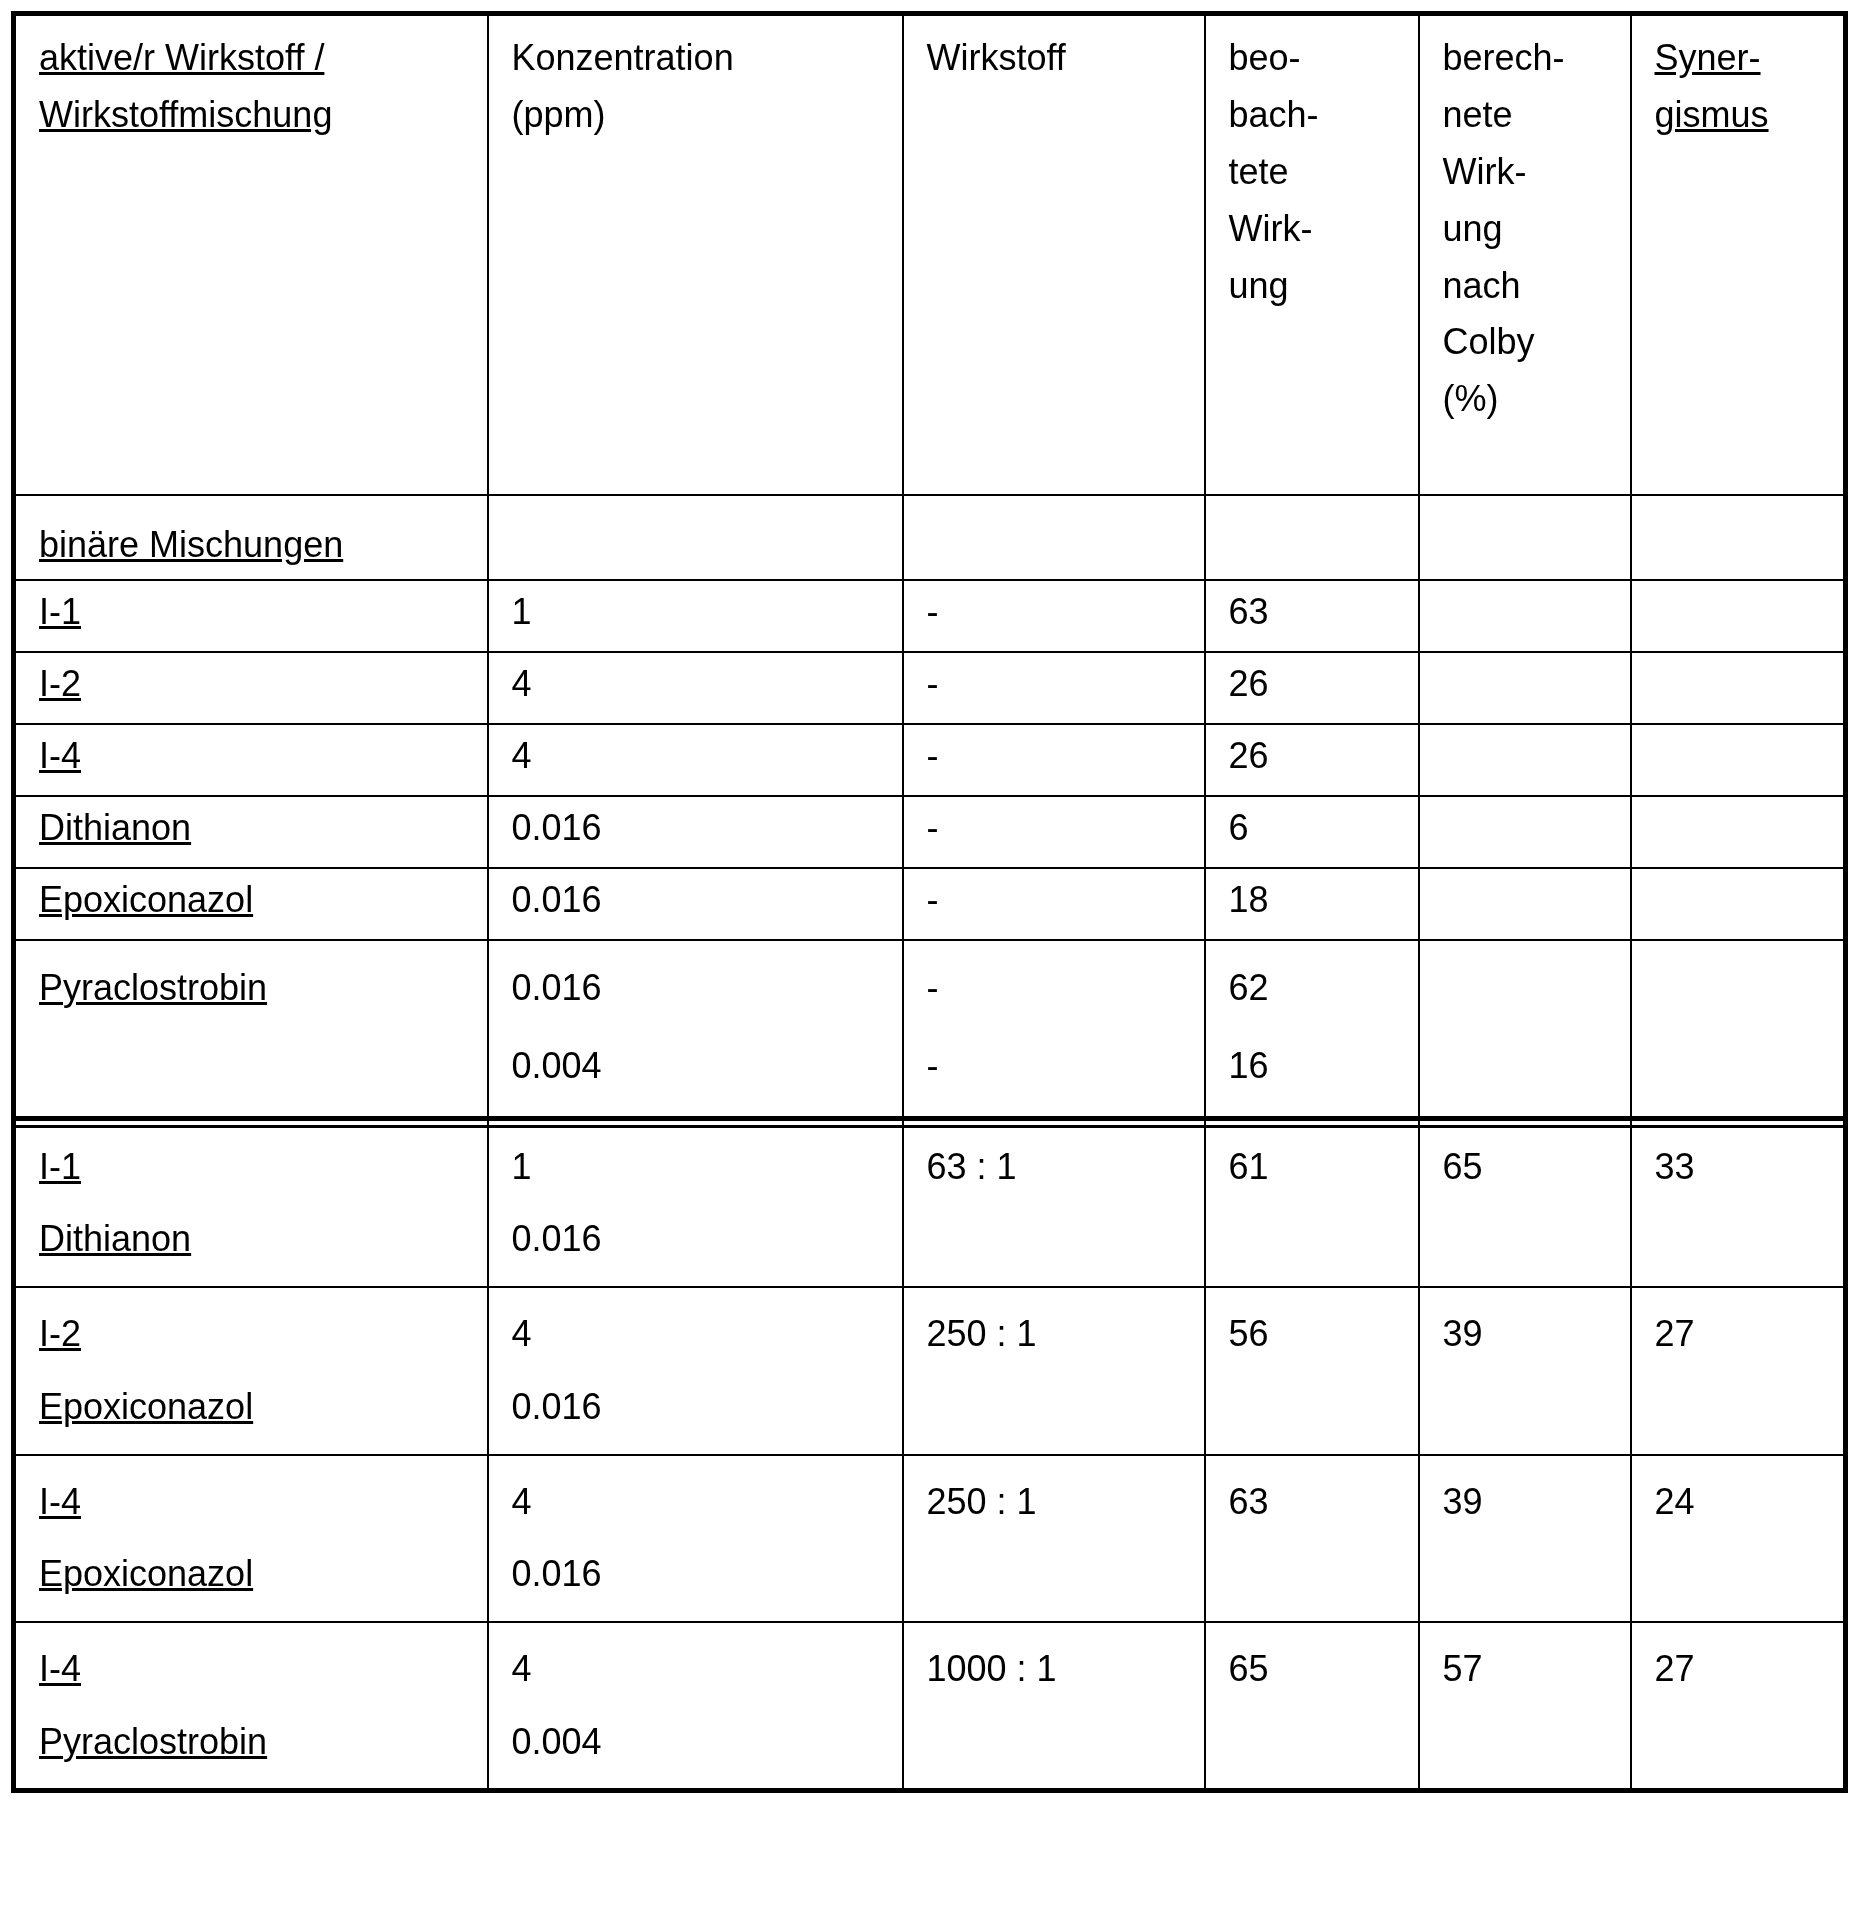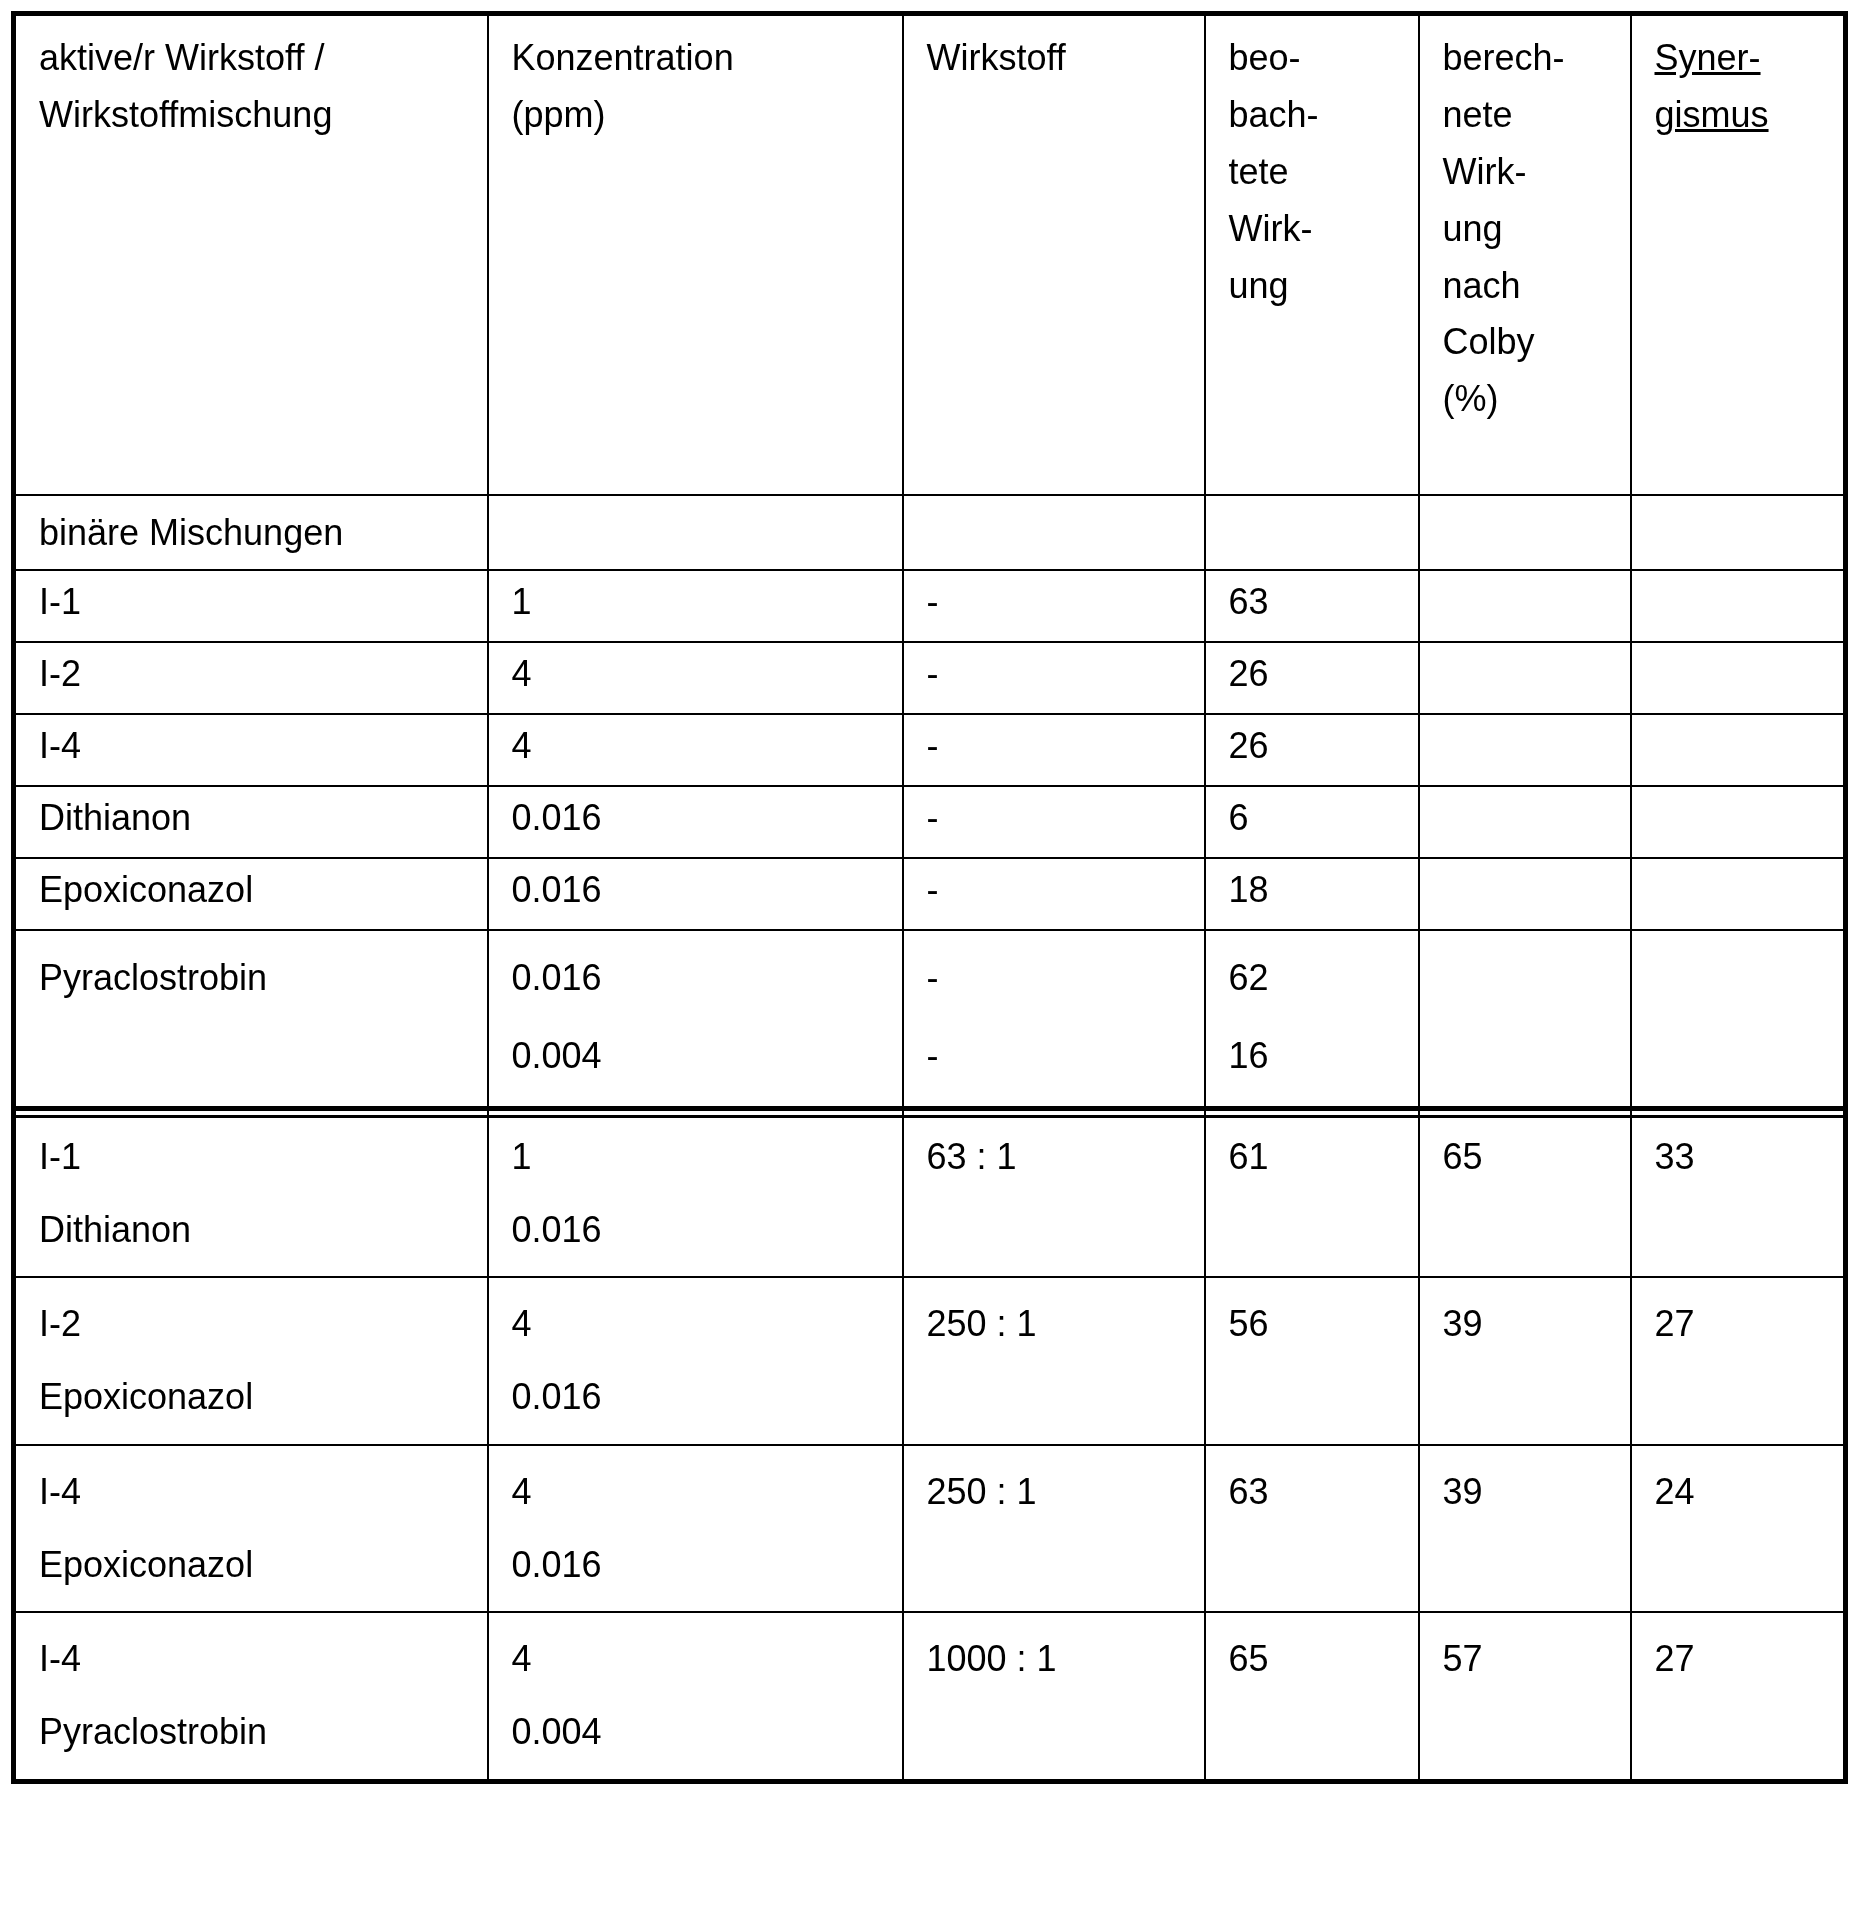--- a/index.html
+++ b/index.html
@@ -40,38 +40,38 @@
   col.c3 { width: 302px; }
   col.c4 { width: 214px; }
   col.c5 { width: 212px; }
   col.c6 { width: 215px; }
 
   
   table.patent-table { border: 5px solid #000000; }
   tr.head-row > td { border-top: none; }
   tr.head-row > td:first-child { border-left: none; }
   tr.head-row > td:last-child { border-right: none; text-decoration: underline; }
-  tr > td:first-child { border-left: none; }
+  tr > td:first-child { border-left: none; text-decoration: underline; }
   tr > td:last-child { border-right: none; }
 
   .cell {
     padding: 13px 10px 10px 23px;
     font-size: 36px;
     line-height: 1.30;
     white-space: pre-line;
   }
   
   tr.head-row td { height: 478px; }
   tr.head-row .cell {
     padding-top: 14px;
     line-height: 1.58;
   }
   
   tr.section-row td { height: 73px; }
-  tr.section-row .cell { padding-top: 14px; }
+  tr.section-row .cell { padding-top: 26px; }
 
   
   tr.single-row td { height: 70px; }
   tr.single-row .cell { padding-top: 8px; }
 
   
   tr.double-line td { height: 140px; }
   tr.double-line .cell { padding-top: 8px; line-height: 2.18; }
 
   

